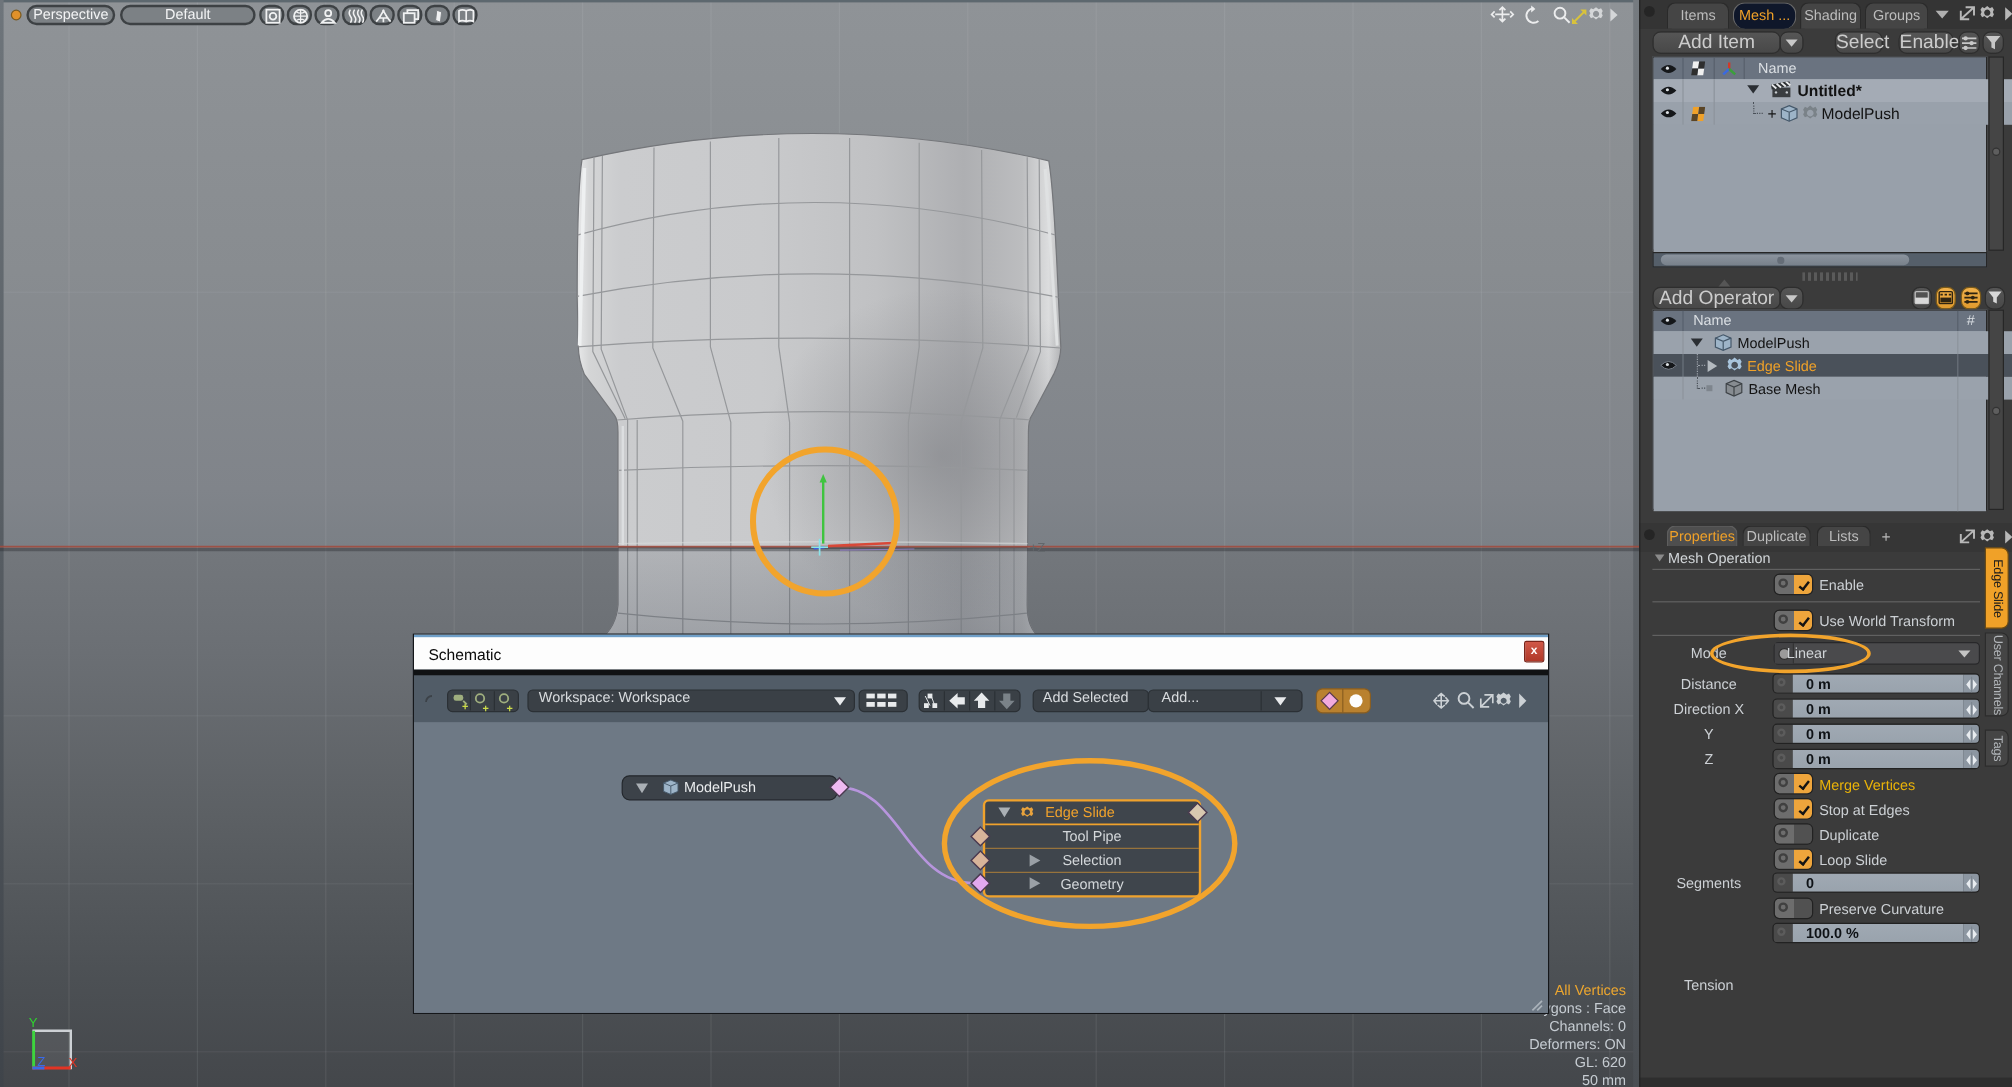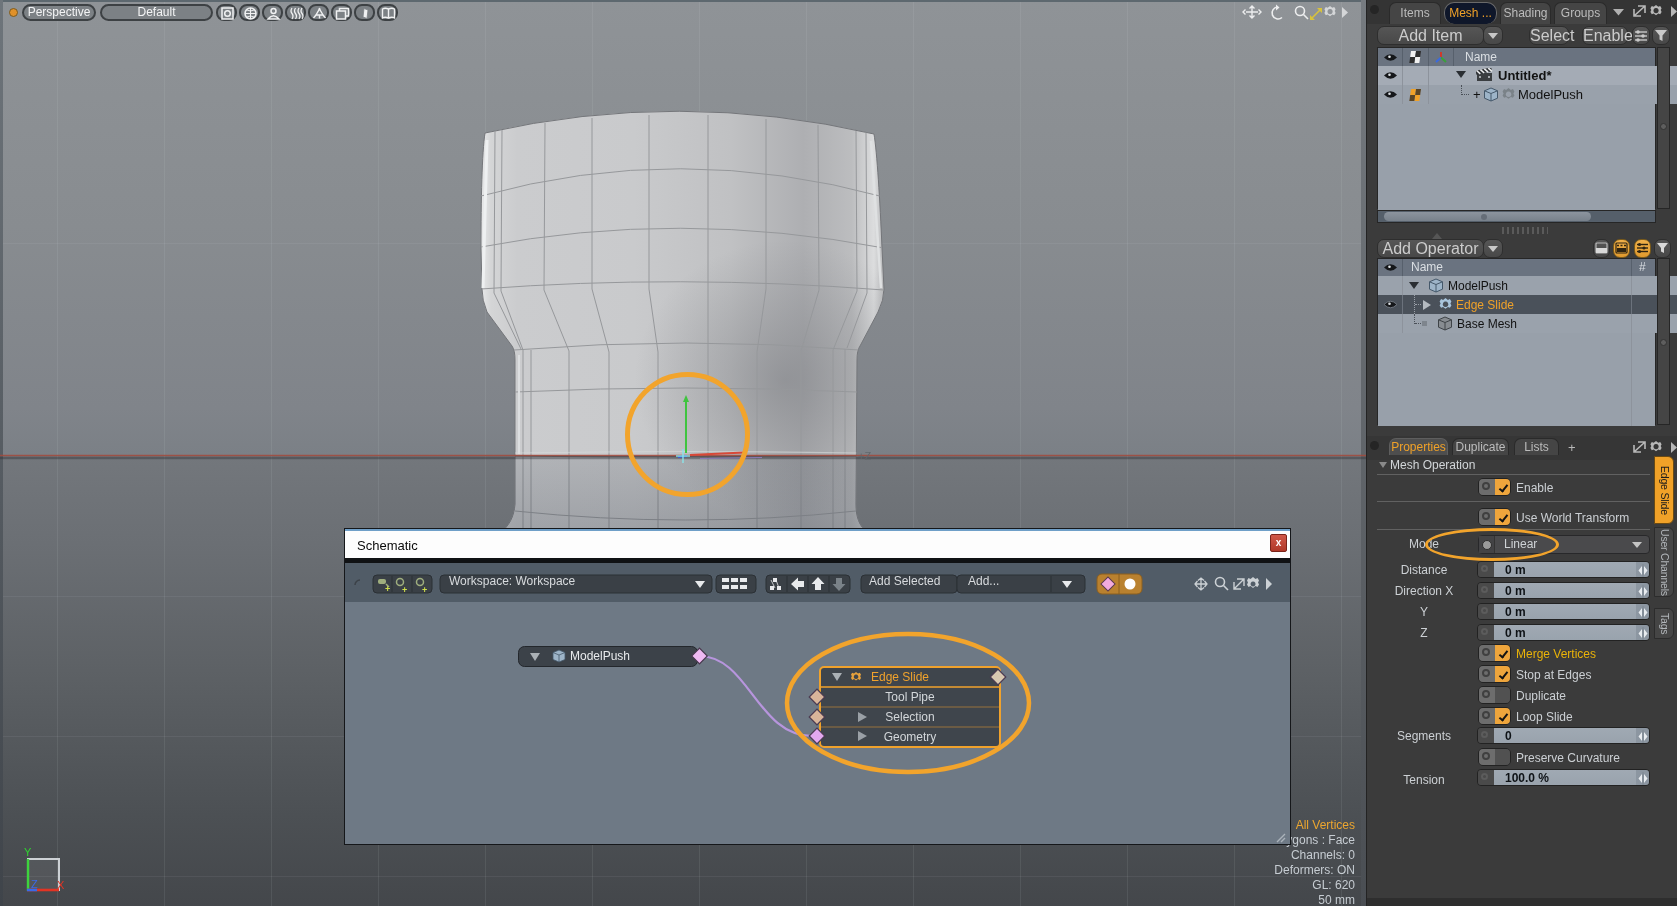--- a/index.html
+++ b/index.html
@@ -647,21 +647,21 @@
         </div>
         <div class="c2"><span class="chk"></span></div>
       </div>
   <div class="abs" style="left:150px;top:511px;color:#ccd0d4;font-size:12px">Use World Transform</div>
   <div class="hr" style="left:11px;top:529px"></div>
 
   <div class="plbl" style="left:8px;top:537px">Mode</div>
   <div class="abs" style="left:112px;top:535px;width:172px;height:19px;background:#4a4a4c;border:1px solid #28282a;border-radius:4px">
     <div style="position:absolute;left:0;top:0;width:16px;height:17px;background:#434345;border-right:1px solid #333"></div>
     <div style="position:absolute;left:3px;top:3.5px;width:10px;height:10px;border-radius:50%;background:#9a9a9a;border:1px solid #2e2e2e"></div>
-    <span style="position:absolute;left:25px;top:1px;color:#cfd3d6;font-size:12px">Linear</span>
+    <span style="position:absolute;left:10px;top:1px;color:#cfd3d6;font-size:12px">Linear</span>
     <div style="position:absolute;right:7px;top:6px;width:0;height:0;border:5px solid transparent;border-top:6px solid #c4c4c4"></div>
   </div>
 
   <div class="plbl" style="left:8px;top:563px">Distance</div>
   <div class="fld" style="top:561px">
         <div class="circ">
           <i></i>
         </div>
         <div class="val">0 m</div>
         <div class="spin"><svg width="14" height="17">
@@ -745,21 +745,21 @@
       </div>
 
   <div class="cb" style="left:112px;top:748px">
         <div class="c1">
           <i></i>
         </div>
         <div class="c2 off"></div>
       </div>
   <div class="abs" style="left:150px;top:751px;color:#ccd0d4;font-size:12px">Preserve Curvature</div>
 
-  <div class="plbl" style="left:8px;top:773px">Tension</div>
+  <div class="plbl" style="left:8px;top:814px">Tension</div>
   <div class="fld" style="top:769px">
         <div class="circ">
           <i></i>
         </div>
         <div class="val">100.0 %</div>
         <div class="spin"><svg width="14" height="17">
             <path d="M6,4 L2.5,8.5 L6,13 Z M8,4 L11.5,8.5 L8,13 Z" fill="#e8ecf0"></path>
             <line x1="7" y1="2" x2="7" y2="15" stroke="#7c8690"></line>
           </svg></div>
       </div>

